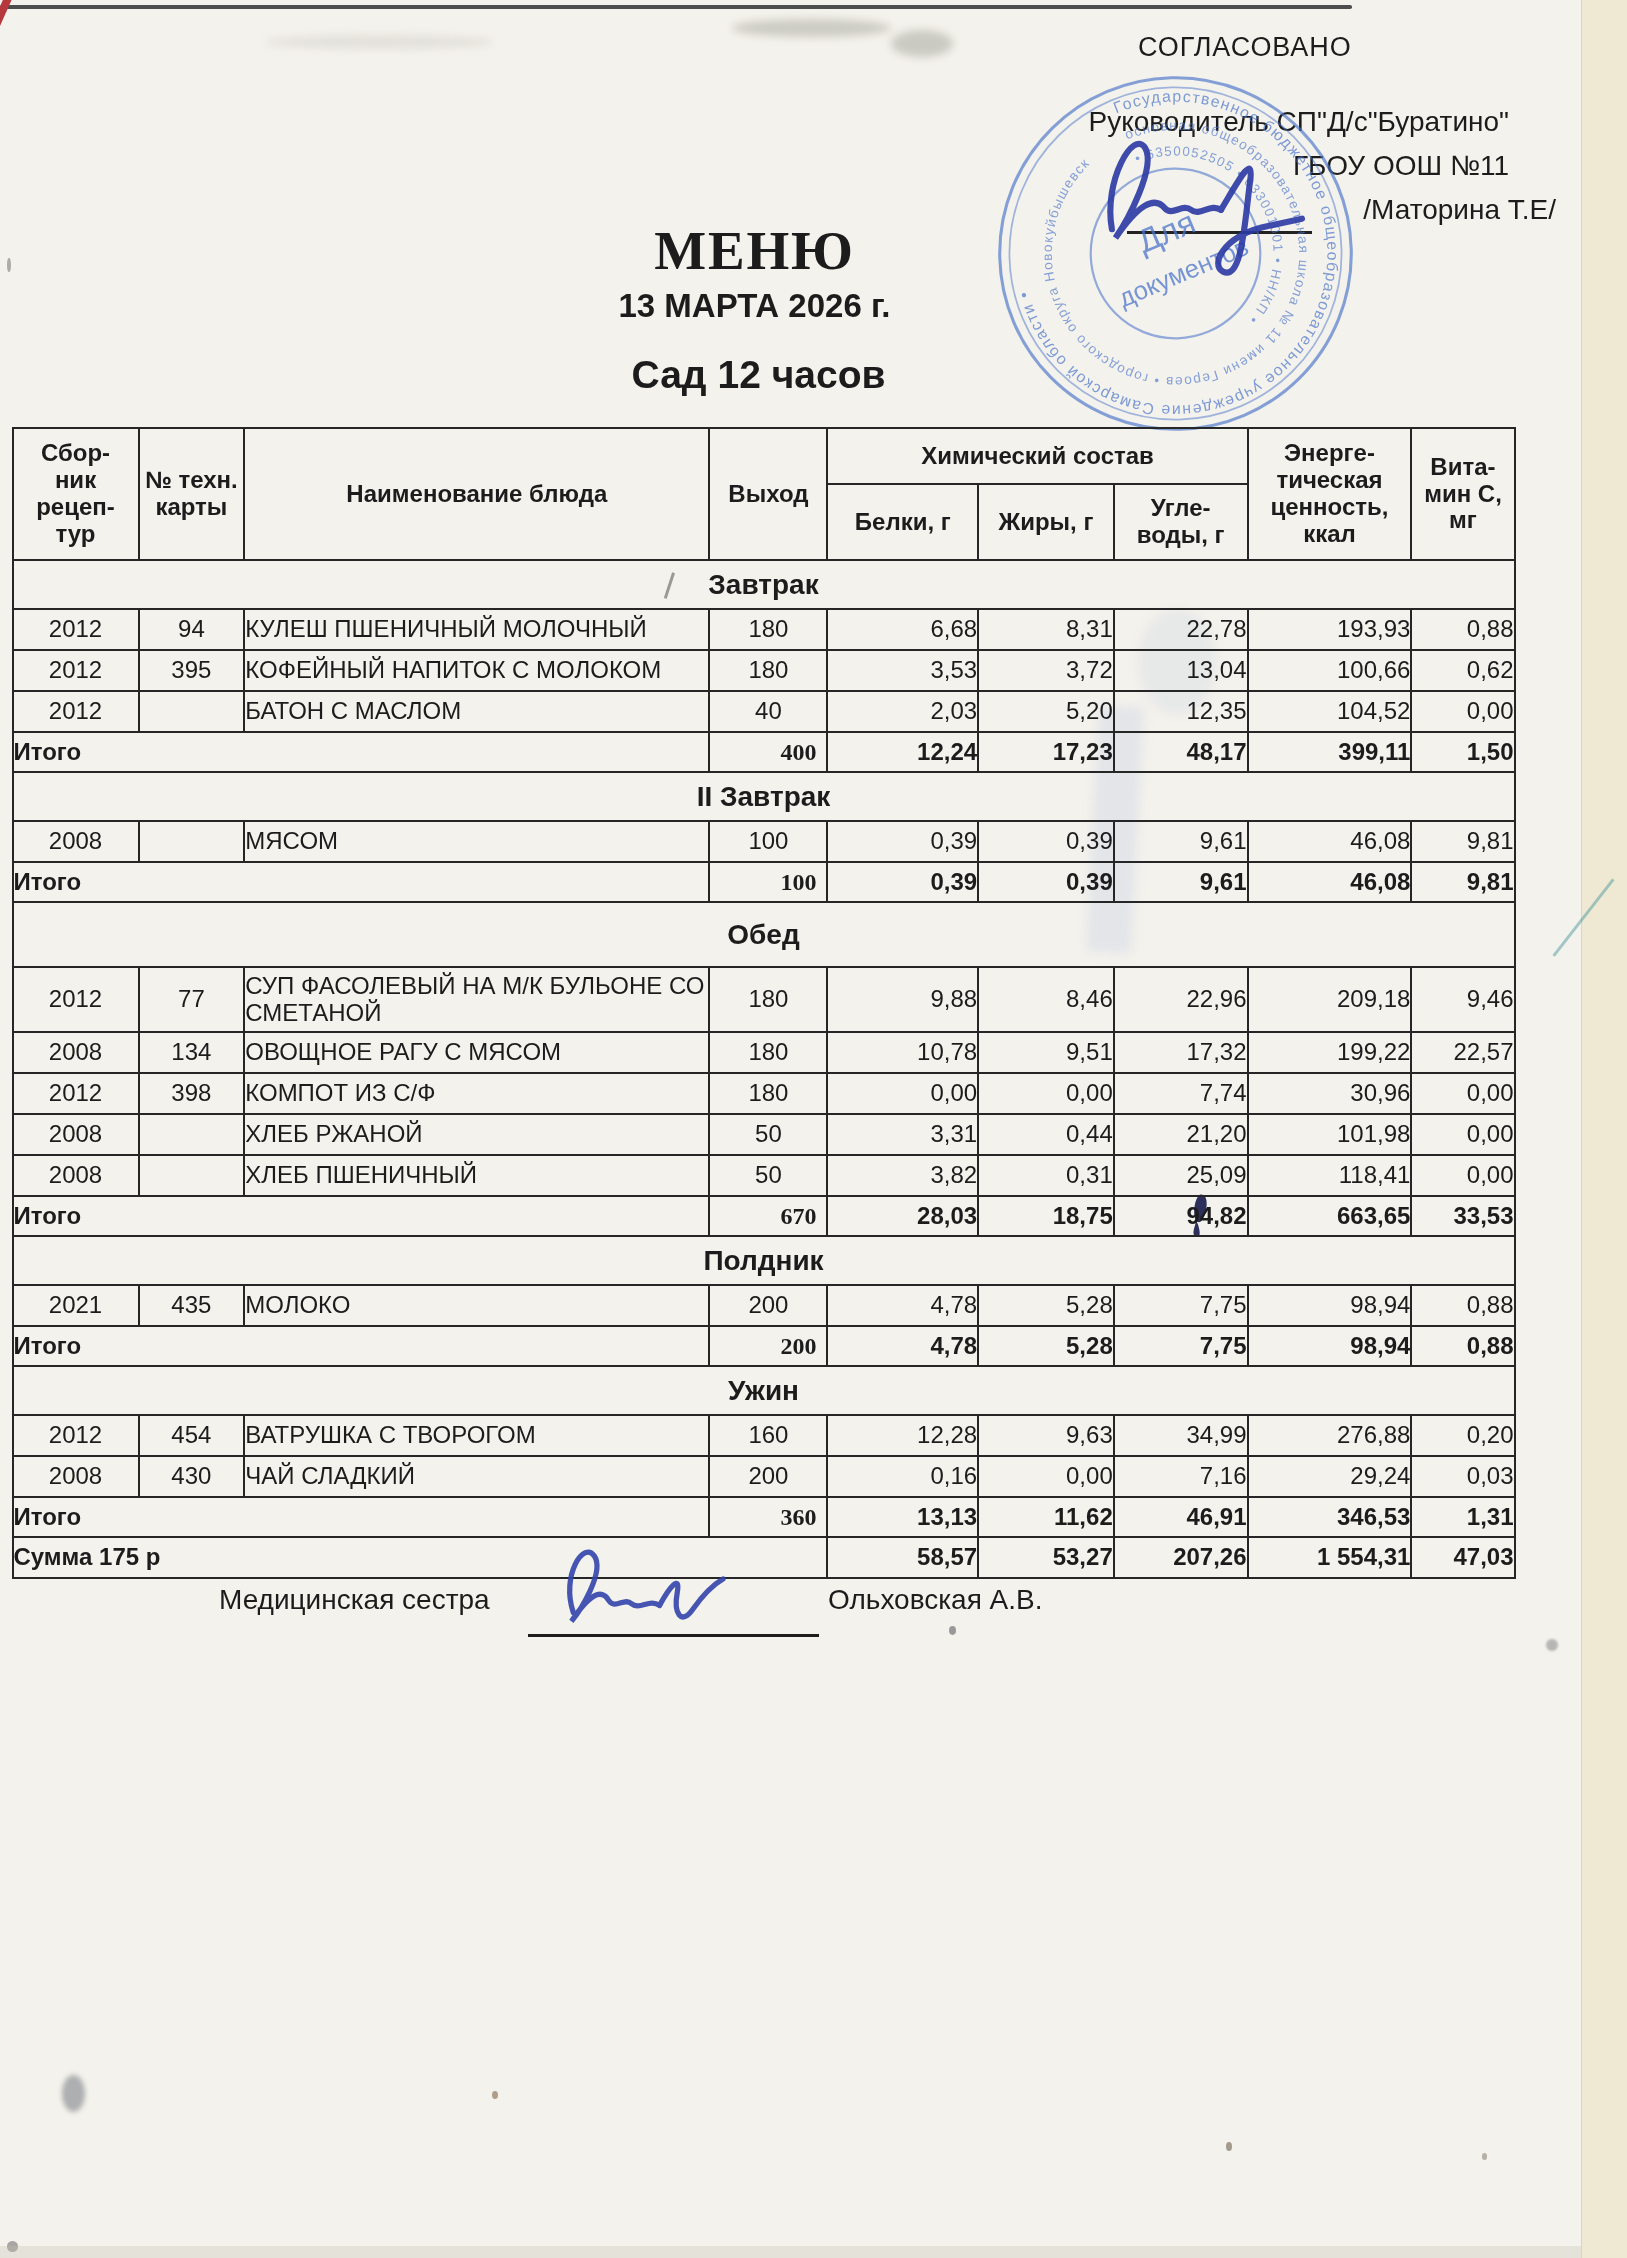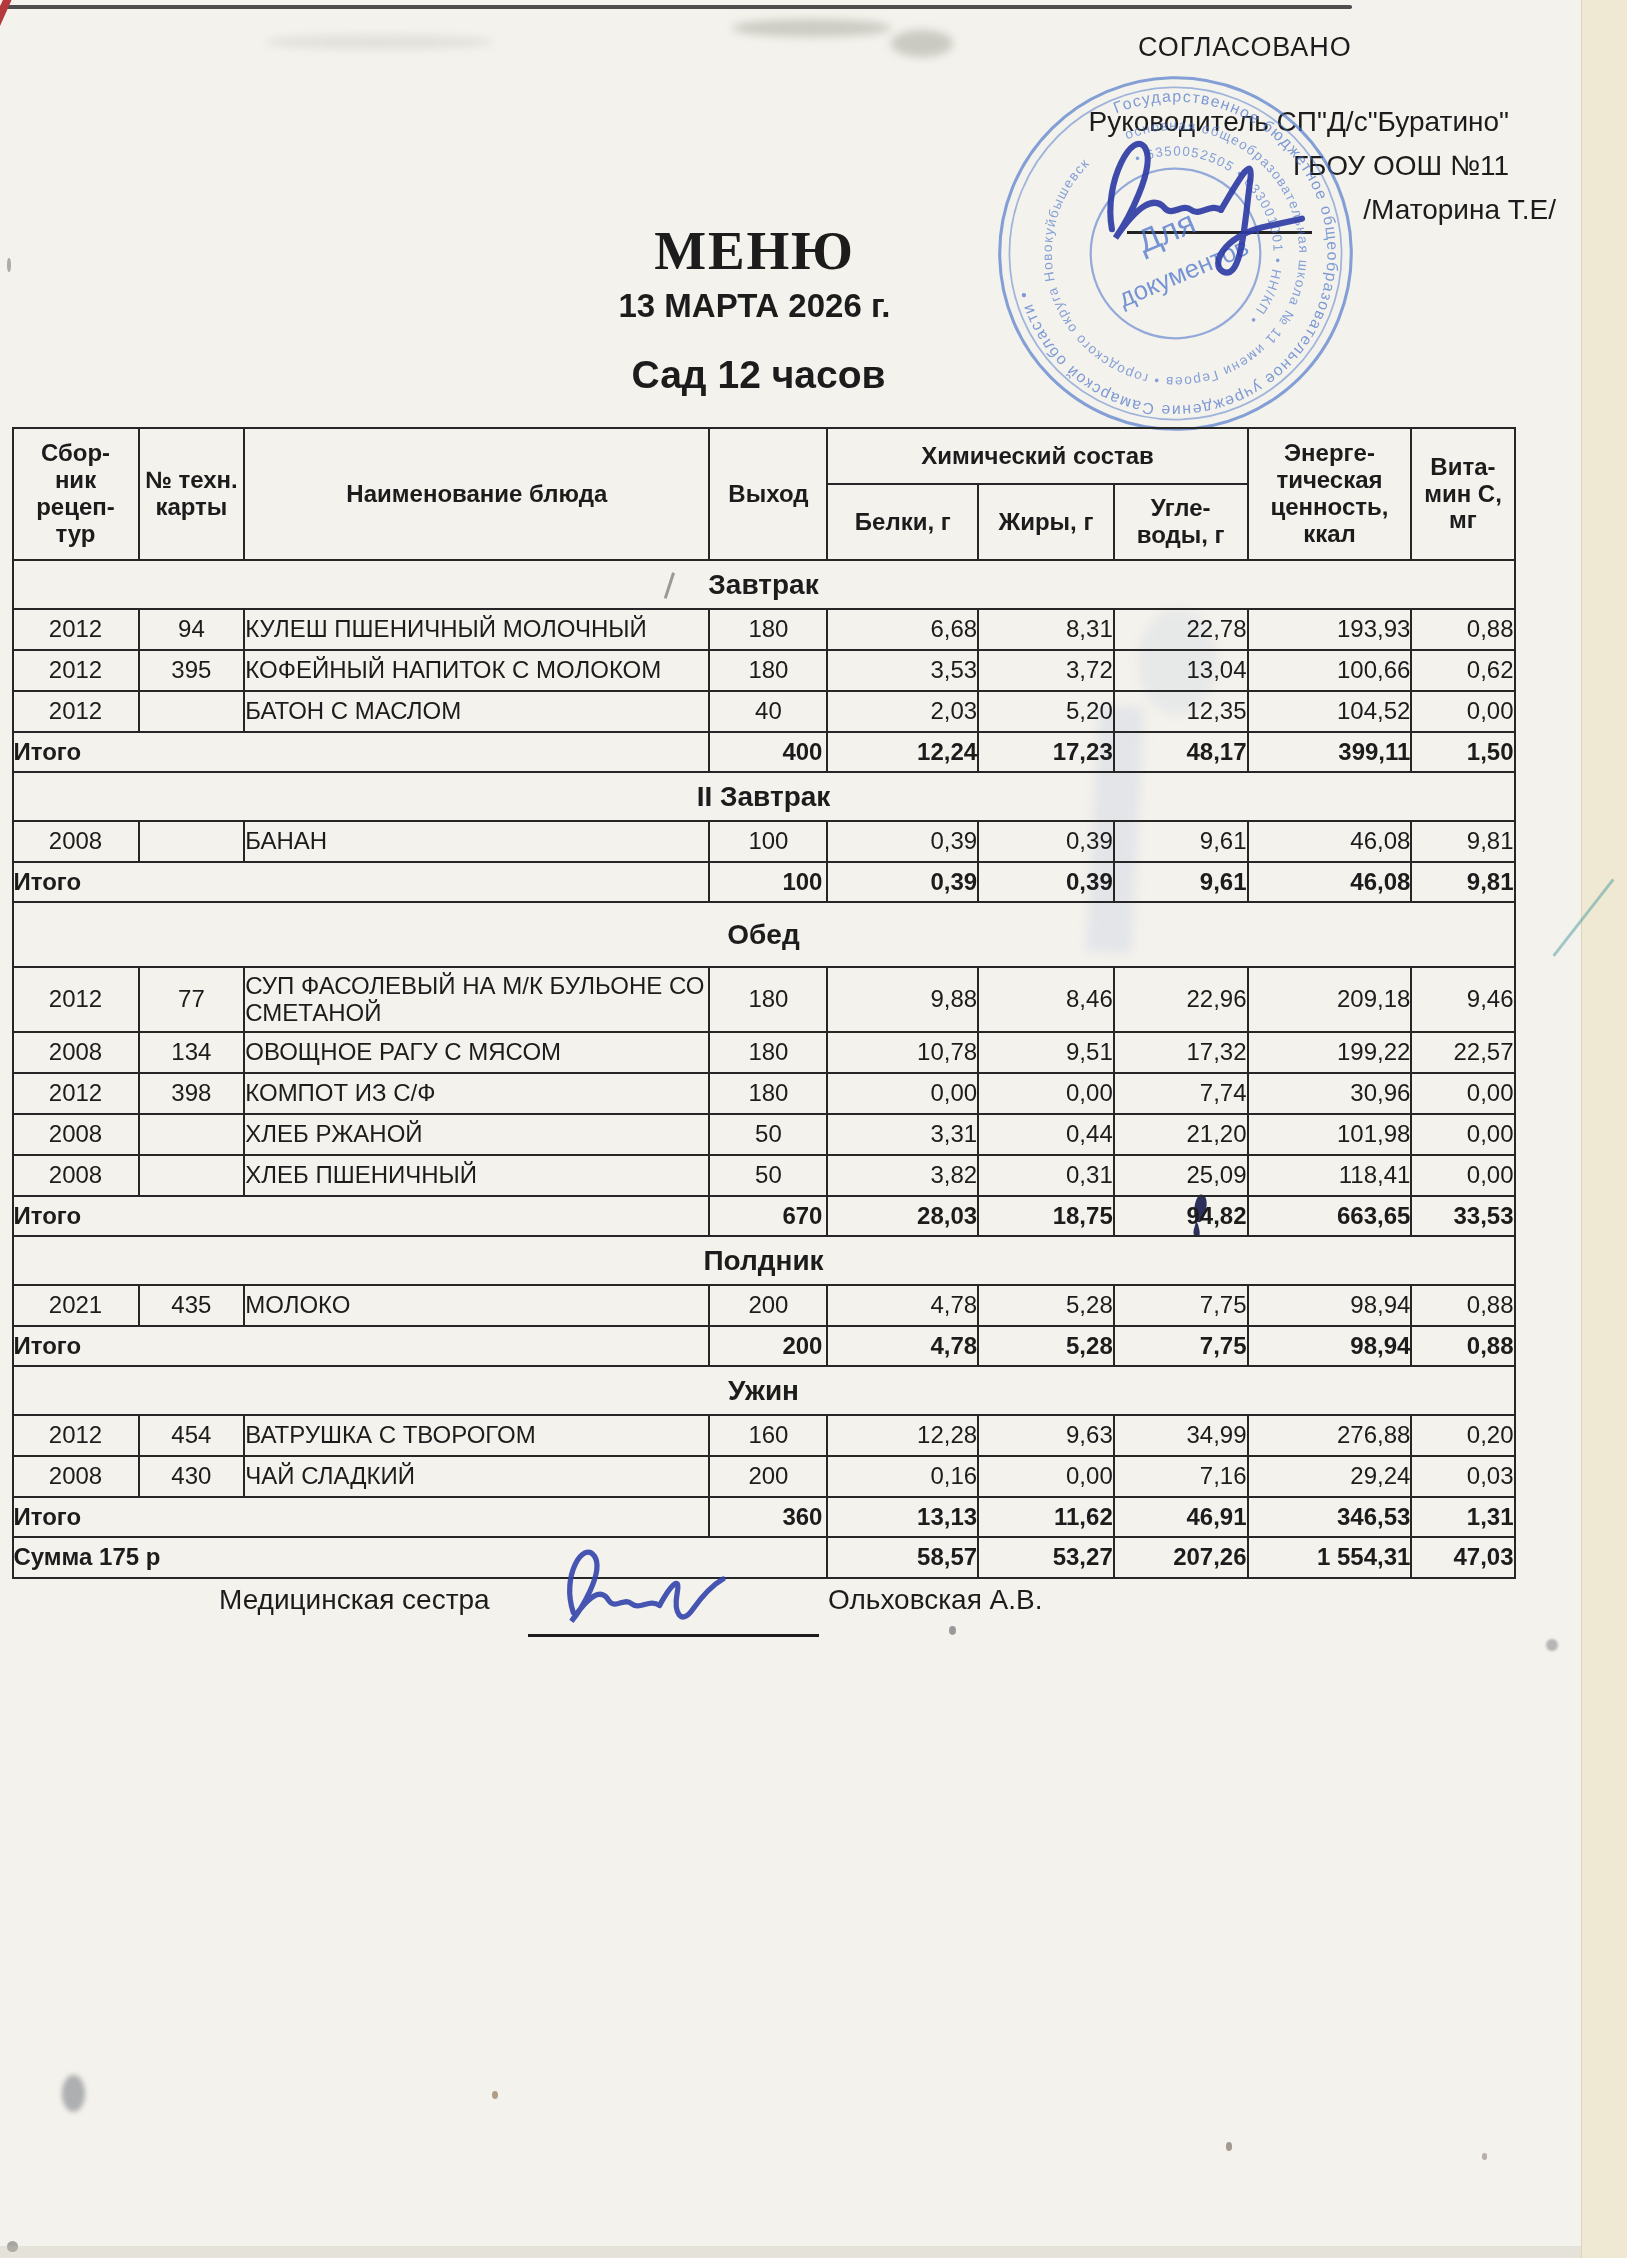--- a/index.html
+++ b/index.html
@@ -31,21 +31,21 @@
      border-collapse:collapse;background:transparent;}
   table.menu td,table.menu th{border:2.6px solid #262626;padding:0;vertical-align:middle;
      font-size:24px;line-height:1.12;overflow:hidden;}
   table.menu th{font-weight:bold;text-align:center;white-space:pre-line;}
   td.c{text-align:center;}
   td.l{text-align:left;padding-left:7px;}
   td.r{text-align:right;padding-right:10.6px;}
   td.dish{text-align:left;padding-left:7px;padding-right:3.5px;}
   tr.sect td{font-size:28px;font-weight:bold;text-align:center;}
   tr.totals td{font-weight:bold;}
-  tr.totals td.out{text-align:right;padding-right:4px;}
+  tr.totals td.out{text-align:right;padding-right:10px;font-family:Liberation Serif, serif;}
   
   .foot-label{left:219px;top:1584px;font-size:28px;}
   .foot-name{left:828px;top:1584px;font-size:28px;}
   .foot-line{left:528px;top:1634px;width:291px;height:2.6px;background:#1d1d1d;}
   .speck{border-radius:50%;}
 </style>
 </head>
 <body>
 
 <div class="abs edge-strip"></div>
@@ -183,21 +183,21 @@
     <td class="r">399,11</td>
     <td class="r">1,50</td>
   </tr>
 
   <tr class="sect" style="height:49px;">
     <td colspan="9">II Завтрак</td>
   </tr>
   <tr style="height:41px;">
     <td class="c">2008</td>
     <td class="c"></td>
-    <td class="dish">БАНАН</td>
+    <td class="dish">МЯСОМ</td>
     <td class="c">100</td>
     <td class="r">0,39</td>
     <td class="r">0,39</td>
     <td class="r">9,61</td>
     <td class="r">46,08</td>
     <td class="r">9,81</td>
   </tr>
   <tr class="totals" style="height:40px;">
     <td colspan="3" class="l">Итого</td>
     <td class="out">100</td>

